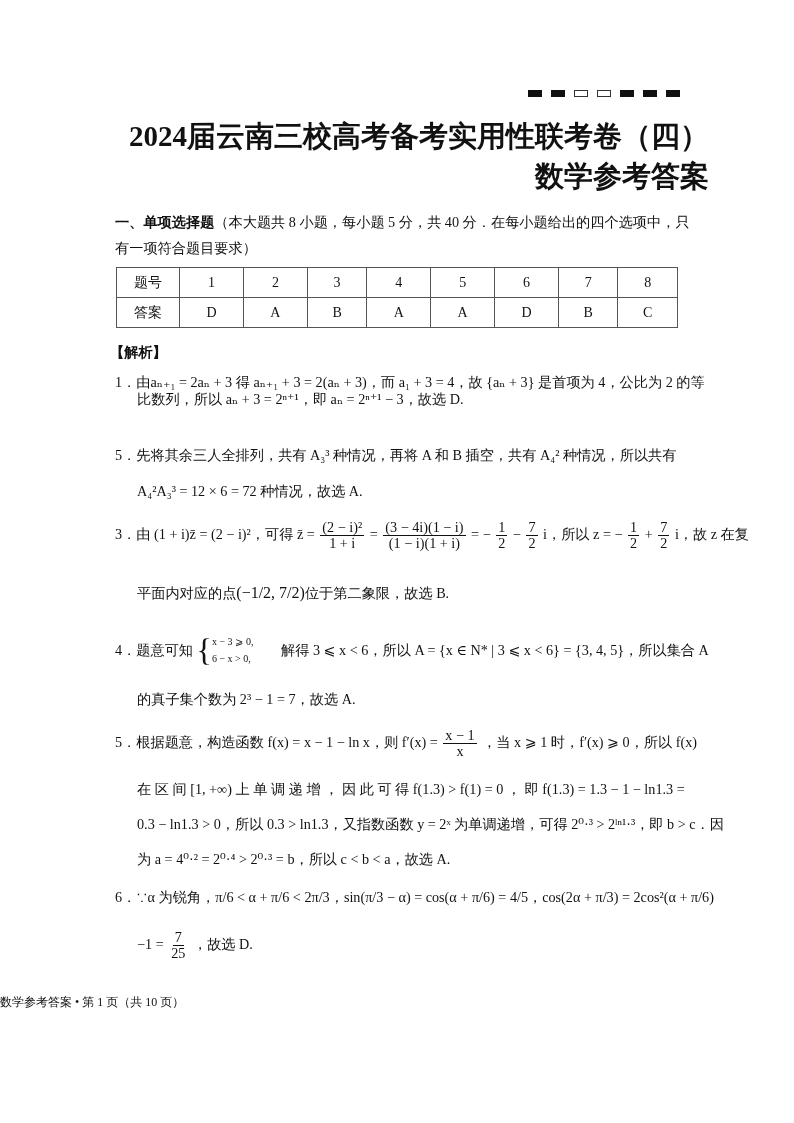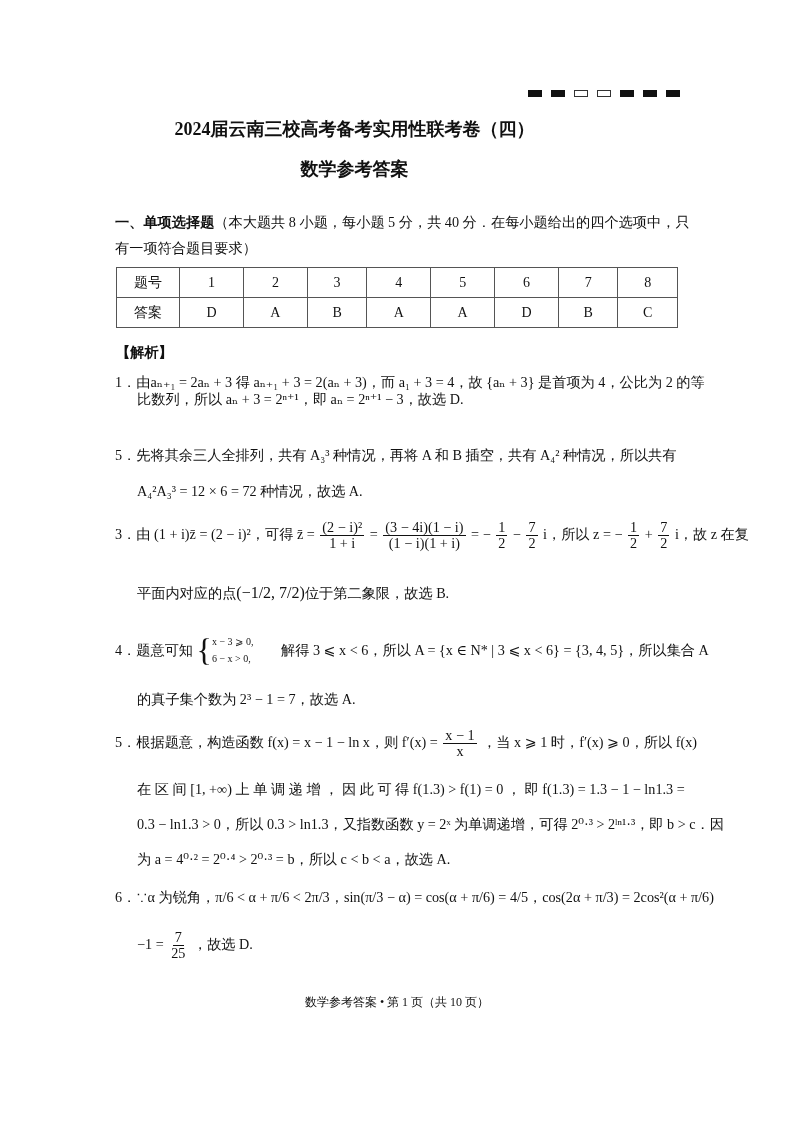--- a/index.html
+++ b/index.html
@@ -3,33 +3,33 @@
 <meta charset="utf-8">
 <style>
   html, body { margin: 0; padding: 0; background: #ffffff; }
   body { width: 794px; height: 1123px; position: relative; overflow: hidden;
          font-family: "Liberation Serif", "DejaVu Serif", serif; color: #111; }
   .abs { position: absolute; }
   .marks { top: 90px; left: 528px; display: flex; gap: 9px; }
   .mark { width: 14px; height: 7px; box-sizing: border-box; }
   .mark.filled { background: #111; }
   .mark.empty { border: 1px solid #333; background: #fff; }
-  .title { left: 0; width: 709px; text-align: center; font-weight: bold; font-size: 18px; }
+  .title { left: 0; width: 709px; text-align: right; font-weight: bold; font-size: 29px; }
   .t1 { top: 117px; }
   .t2 { top: 157px; }
   .line { left: 115px; font-size: 14.2px; white-space: nowrap; }
   .bold { font-weight: bold; }
   table.ans { position: absolute; top: 267px; left: 116px; width: 562px; border-collapse: collapse; font-size: 14px; }
   table.ans td { border: 1px solid #555; height: 29px; text-align: center; padding: 0; }
   table.ans td.hd { width: 62px; margin-top: 13px; }
   .ind { left: 137px; }
   .frac { display: inline-flex; flex-direction: column; align-items: center; vertical-align: middle; margin: 0 2px; }
   .frac .num { border-bottom: 1px solid #111; padding: 0 2px; line-height: 15px; }
   .frac .den { line-height: 15px; padding: 0 2px; }
-  .footer { top: 994px; left: 0; width: 794px; text-align: center; font-size: 12px; }
+  .footer { top: 994px; left: 0; width: 794px; text-align: left; font-size: 12px; }
 </style>
 </head>
 <body>
 
 <div class="abs marks">
   <div class="mark filled"></div>
   <div class="mark filled"></div>
   <div class="mark empty"></div>
   <div class="mark empty"></div>
   <div class="mark filled"></div>
@@ -65,21 +65,21 @@
     <td>B</td>
     <td>A</td>
     <td>A</td>
     <td>D</td>
     <td>B</td>
     <td>C</td>
   </tr>
 </tbody>
   </table>
 
-<div class="abs line bold" style="top:343px; left:116px;">【解析】</div>
+<div class="abs line bold" style="top:343px; left:110px;">【解析】</div>
 
 <div class="abs line" style="top:373px;">1．由aₙ₊₁ = 2aₙ + 3 得 aₙ₊₁ + 3 = 2(aₙ + 3)，而 a₁ + 3 = 4，故 {aₙ + 3} 是首项为 4，公比为 2 的等</div>
 <div class="abs line ind" style="top:390px;">比数列，所以 aₙ + 3 = 2ⁿ⁺¹，即 aₙ = 2ⁿ⁺¹ − 3，故选 D.</div>
 
 <div class="abs line" style="top:446px;">5．先将其余三人全排列，共有 A₃³ 种情况，再将 A  和 B  插空，共有 A₄² 种情况，所以共有</div>
 <div class="abs line ind" style="top:482px;">A₄²A₃³ = 12 × 6 = 72 种情况，故选 A.</div>
 
 <div class="abs line" style="top:520px;">
   <span>3．由 (1 + i)z̄ = (2 − i)²，可得 z̄ =</span>
   <span class="frac">

